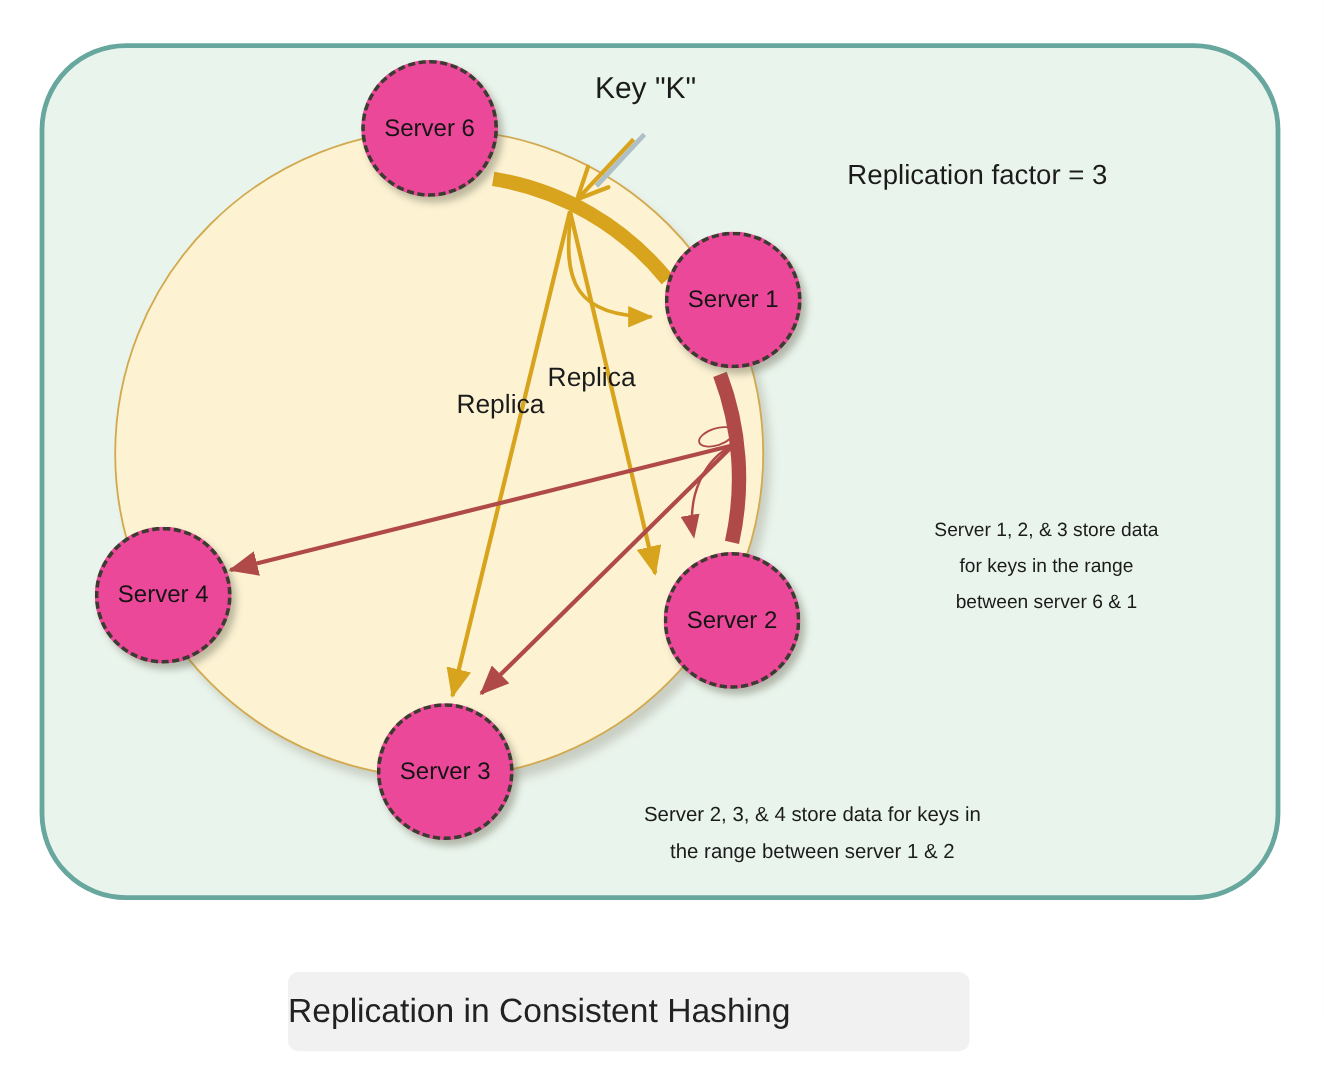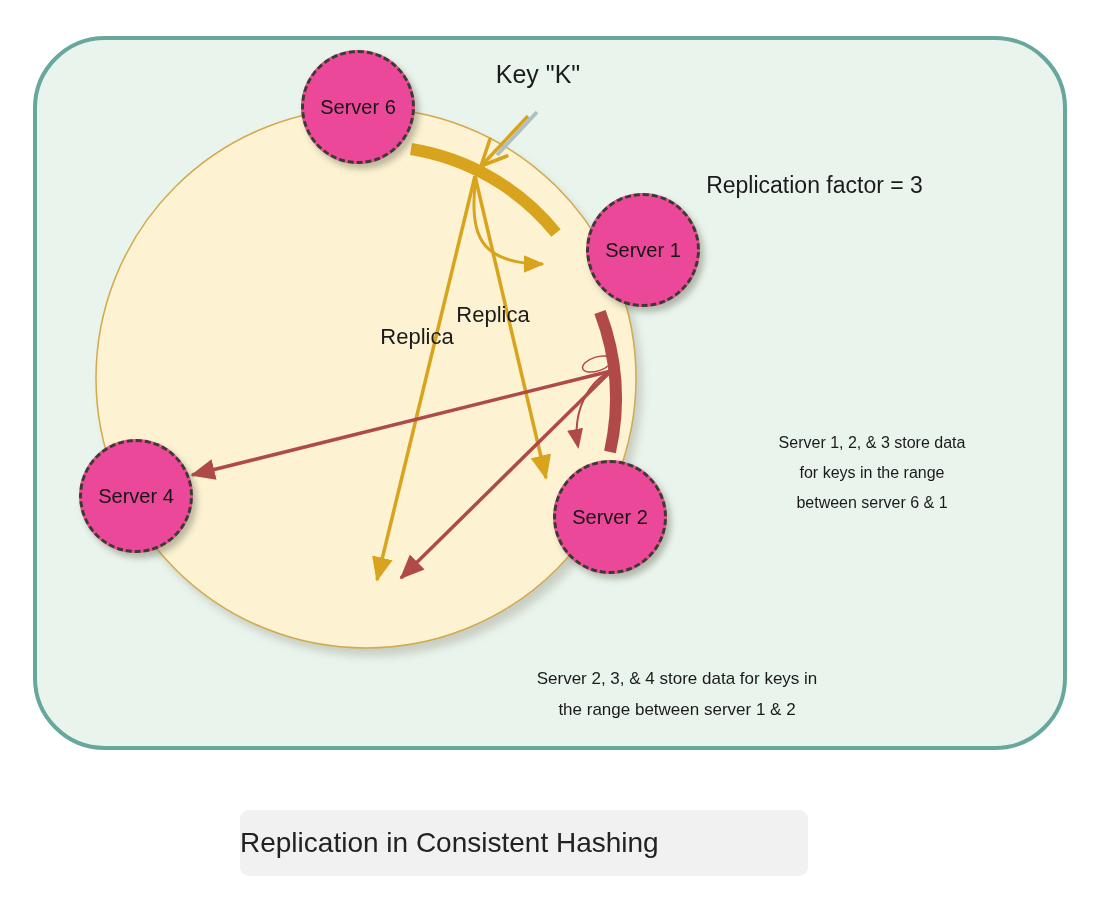--- a/index.html
+++ b/index.html
@@ -17,21 +17,21 @@
     position:absolute;width:114px;height:114px;box-sizing:border-box;border-radius:50%;
     background:#ec4899;border:3px dashed #3d3a31;
     box-shadow:4px 5px 6px rgba(110,110,92,.45);
     display:flex;align-items:center;justify-content:center;
     font-size:20px;color:#141414;
   }
   .lbl{position:absolute;text-align:center;white-space:pre-line;color:#1b1b1b;}
   .key-label{left:458px;top:60px;width:160px;font-size:25px;}
   .replica-upper{left:433px;top:302px;width:120px;font-size:22px;}
   .replica-lower{left:357px;top:324px;width:120px;font-size:22px;}
-  .rep-factor{left:672px;top:132px;width:285px;font-size:23px;margin-top:40px;}
+  .rep-factor{left:672px;top:132px;width:285px;font-size:23px;}
   .range-right{left:697px;top:428px;width:350px;font-size:16px;line-height:30px;}
   .range-bottom{left:427px;top:663px;width:500px;font-size:17px;line-height:31px;}
   .caption{
     position:absolute;left:240px;top:810px;width:568px;height:66px;
     background:#f1f1f2;border-radius:9px;
     display:flex;align-items:center;justify-content:flex-start;
     font-size:28px;color:#222222;
   }
 </style>
 </head>
@@ -71,25 +71,28 @@
     <path d="M 475 176 L 377 580" fill="none" stroke="#d8a31d" stroke-width="3.5" marker-end="url(#mg)"></path>
     <path d="M 475 176 L 546 478" fill="none" stroke="#d8a31d" stroke-width="3.5" marker-end="url(#mg)"></path>
     <path d="M 476 178 C 468 235 480 264 543 264" fill="none" stroke="#d8a31d" stroke-width="3" marker-end="url(#mg)"></path>
 
     <ellipse cx="597" cy="364" rx="15" ry="7" fill="none" stroke="#b04a48" stroke-width="1.5" transform="rotate(-18 597 364)"></ellipse>
     <path d="M 611 371 L 192 475" fill="none" stroke="#b04a48" stroke-width="3.5" marker-end="url(#mr)"></path>
     <path d="M 611 371 L 401 578" fill="none" stroke="#b04a48" stroke-width="3.5" marker-end="url(#mr)"></path>
     <path d="M 611 371 C 588 382 572 412 578 446" fill="none" stroke="#b04a48" stroke-width="2" marker-end="url(#mrs)"></path>
   </svg>
 
-  <div class="server" style="left:586px;top:193px;">
+  <div class="server" style="left:554px;top:193px;">
     <span>Server 1</span>
   </div>
   <div class="server" style="left:553px;top:460px;">
     <span>Server 2</span>
+  </div>
+  <div class="server" style="left:314px;top:586px;">
+    <span>Server 3</span>
   </div>
   <div class="server" style="left:79px;top:439px;">
     <span>Server 4</span>
   </div>
   <div class="server" style="left:301px;top:50px;">
     <span>Server 6</span>
   </div>
 
   <div class="lbl key-label">Key "K"</div>
   <div class="lbl replica-upper">Replica</div>

